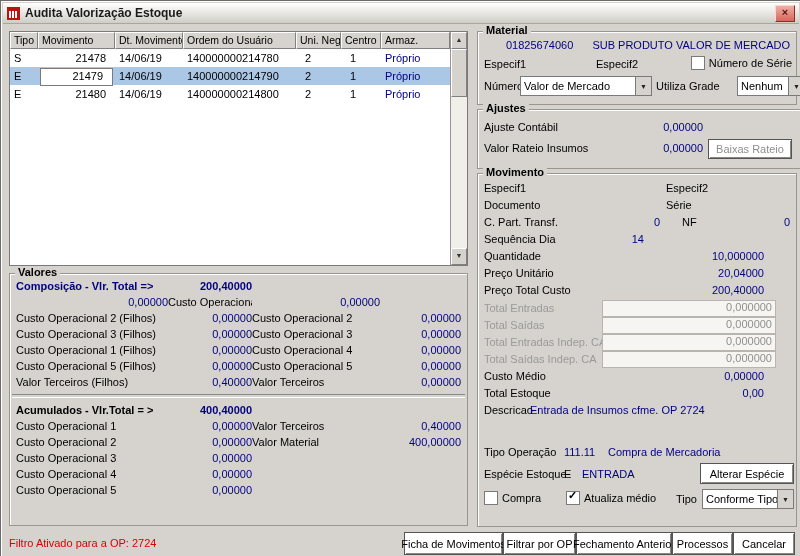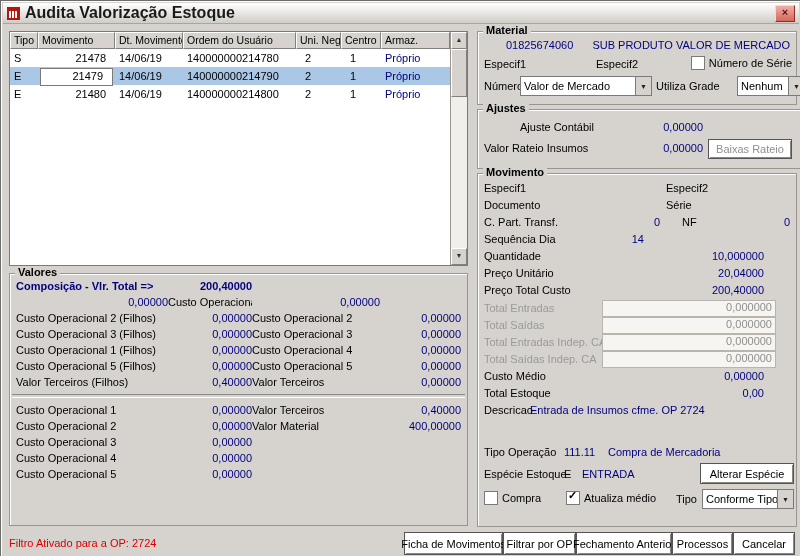--- a/index.html
+++ b/index.html
@@ -3,21 +3,21 @@
 <meta charset="utf-8">
 <style>
   html,body{margin:0;padding:0;}
   body{background:#ffffff;font-family:"Liberation Sans",sans-serif;}
   #win{position:relative;width:800px;height:556px;background:#d6d3ce;border:1px solid #6b6b6b;
        box-shadow:inset 1px 1px 0 #ffffff, inset -1px -1px 0 #9a968f;font-size:11px;color:#000;overflow:hidden;}
   
   .titlebar{position:absolute;left:2px;top:2px;right:2px;height:20px;
             background:linear-gradient(#ffffff,#d0cdc6);border-bottom:1px solid #a9a69f;
             display:flex;align-items:center;gap:5px;padding:0 4px;}
-  .title{font-weight:bold;font-size:16px;color:#1a1a1a;white-space:nowrap;}
+  .title{font-weight:bold;font-size:12px;color:#1a1a1a;white-space:nowrap;}
   .app-icon{width:13px;height:13px;background:#b5150f;position:relative;flex:0 0 auto;}
   .app-icon:before{content:"";position:absolute;left:2px;top:4px;width:2px;height:7px;background:#fff;
                    box-shadow:3px 0 0 #fff,6px 0 0 #fff;}
   .close-btn{margin-left:auto;width:18px;height:15px;background:linear-gradient(#f2aea4,#d4685c);
              border:1px solid;border-color:#f8d8d4 #8c2f26 #8c2f26 #f8d8d4;color:#5d1410;
              font-weight:bold;font-size:11px;line-height:13px;text-align:center;cursor:pointer;}
   
   .grid{position:absolute;left:8px;top:30px;width:457px;height:233px;background:#fff;
         border:1px solid #7a7a7a;display:flex;}
   .grid-main{flex:1;display:flex;flex-direction:column;overflow:hidden;}
@@ -172,20 +172,26 @@
           <div class="vval">0,00000</div>
         </div>
         <div class="vrow">
           <div class="vlab">Valor Terceiros (Filhos)</div>
           <div class="vval">0,40000</div>
           <div class="vlab">Valor Terceiros</div>
           <div class="vval">0,00000</div>
         </div>
       </div>
     <div class="vdiv"></div>
+    <div class="vrow vhead">
+      <div class="vlab">Acumulados - Vlr.Total = &gt;</div>
+      <div class="vval">400,40000</div>
+      <div class="vlab"></div>
+        <div class="vval"></div>
+    </div>
     <div>
         <div class="vrow">
           <div class="vlab">Custo Operacional 1</div>
           <div class="vval">0,00000</div>
           <div class="vlab">Valor Terceiros</div>
           <div class="vval">0,40000</div>
         </div>
         <div class="vrow">
           <div class="vlab">Custo Operacional 2</div>
           <div class="vval">0,00000</div>
@@ -230,21 +236,21 @@
     </div>
     <span class="lab" style="left:178px;top:48px;">Utiliza Grade</span>
     <div class="combo" style="left:259px;top:44px;width:66px;">
       <span class="cv">Nenhum</span>
       <span class="cb">▼</span>
     </div>
   </div>
 
   <div class="group" style="left:476px;top:108px;width:318px;height:58px;padding-left:40px;">
     <span class="glabel">Ajustes</span>
-    <span class="lab" style="left:6px;top:11px;margin-left:36px;">Ajuste Contábil</span>
+    <span class="lab" style="left:6px;top:11px;">Ajuste Contábil</span>
     <span class="rv" style="left:100px;top:11px;width:125px;">0,00000</span>
     <span class="lab" style="left:6px;top:32px;">Valor Rateio Insumos</span>
     <span class="rv" style="left:100px;top:32px;width:125px;">0,00000</span>
     <div class="btn disabled" style="left:230px;top:29px;width:82px;height:18px;">Baixas Rateio</div>
   </div>
 
   <div class="group" style="left:476px;top:172px;width:318px;height:352px;">
     <span class="glabel">Movimento</span>
 
     <span class="lab" style="left:6px;top:8px;">Especif1</span>

